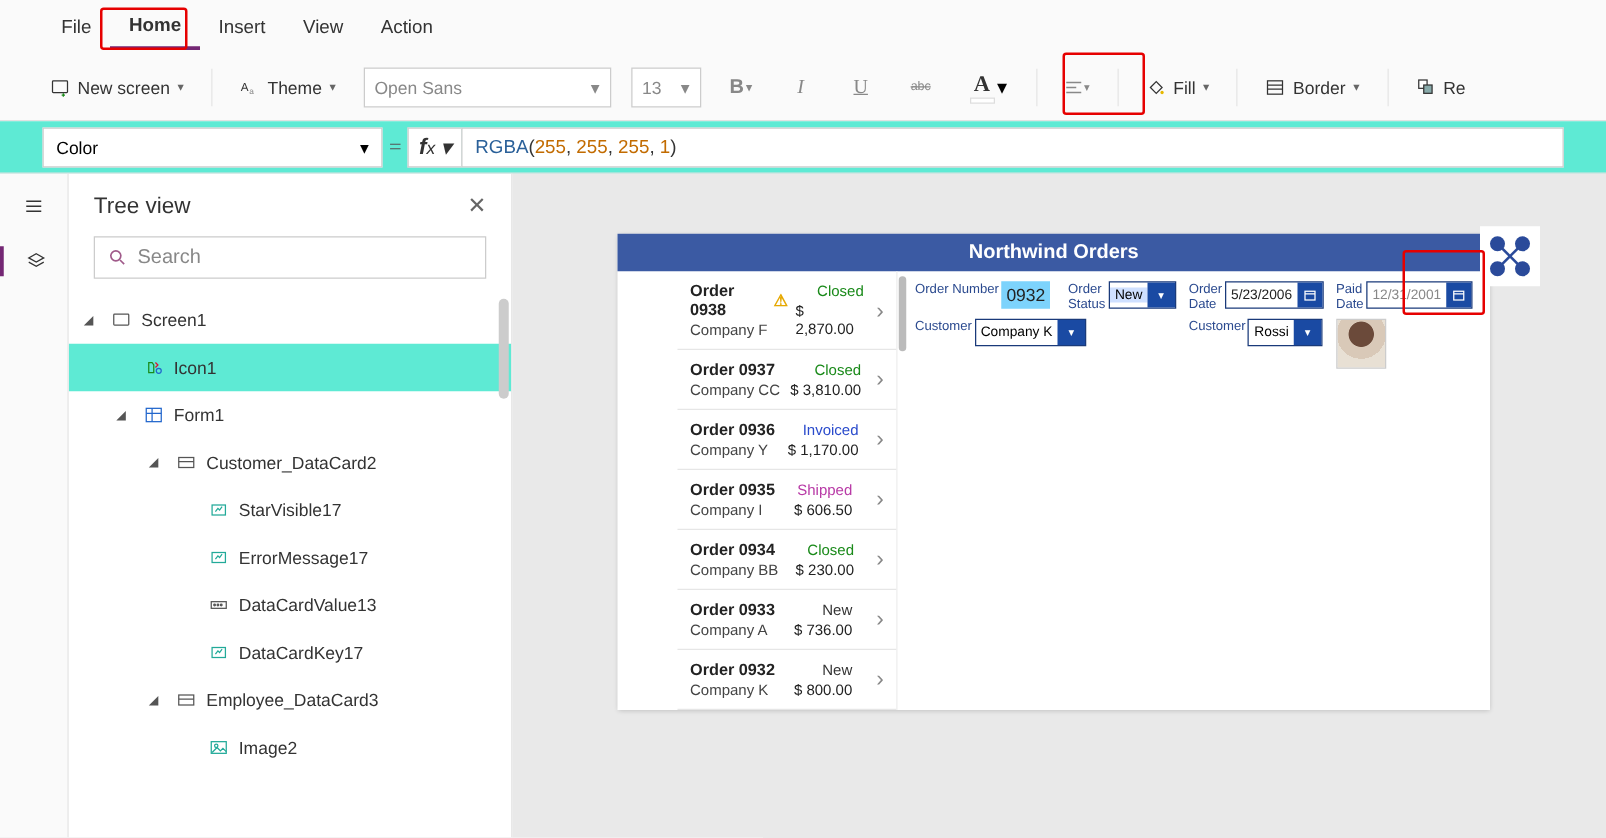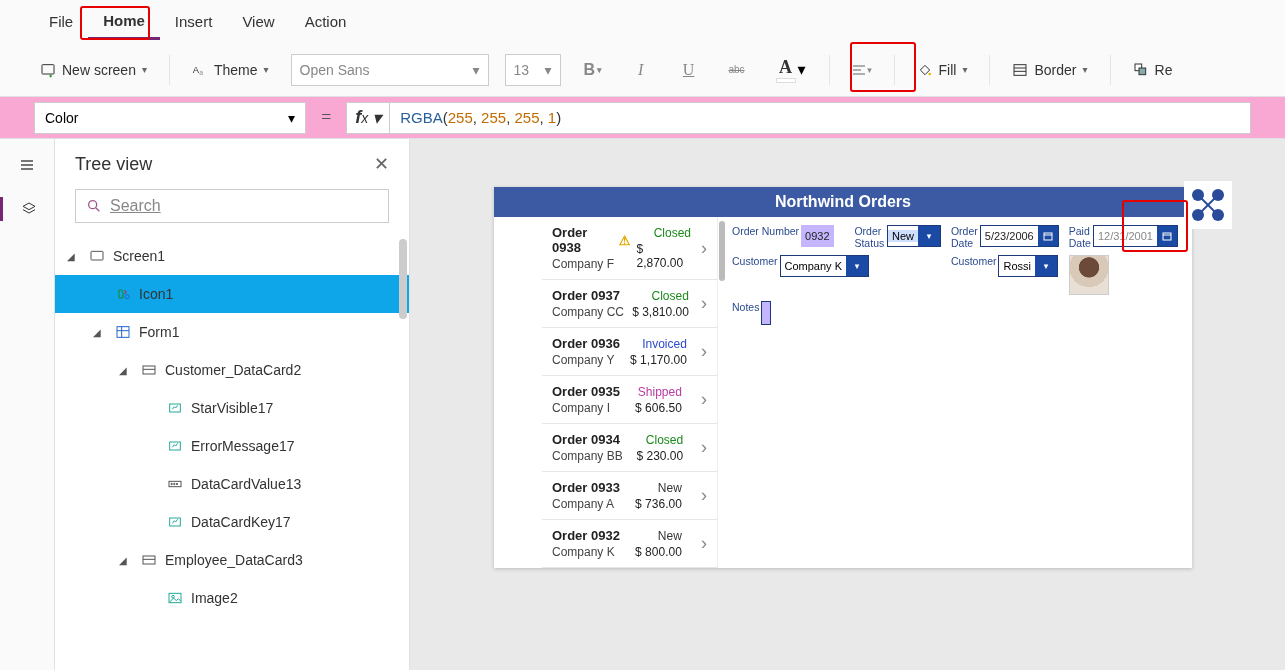--- a/index.html
+++ b/index.html
@@ -25,44 +25,44 @@
 .fontcolor-wrap { width: 44px; height: 36px; display:flex; align-items:center; justify-content:center; }
 .fontcolor { display:flex; flex-direction:column; align-items:center; }
 .fontcolor .A { font-family: Georgia, serif; font-size: 18px; color:#333; font-weight:600; }
 .fontcolor .bar { width: 20px; height: 5px; background: #fff; border:1px solid #ddd; }
 .sep { width: 1px; height: 30px; background: #e5e5e5; }
 
 
 .redbox { position: absolute; border: 2px solid #e60000; border-radius: 3px; pointer-events: none; }
 
 
-.formulabar { height: 42px; display: flex; align-items: center; padding: 6px 34px; gap: 10px; border-bottom: 1px solid #e1e1e1; background:#f9a8d4; }
+.formulabar { height: 42px; display: flex; align-items: center; padding: 6px 34px; border-bottom: 1px solid #e1e1e1; background:#5eead4; }
 .prop-select { width: 272px; height: 32px; border:1px solid #ccc; background:#fff; padding:0 10px; display:flex; align-items:center; justify-content:space-between; font-size:14px; }
 .eq { font-family: Georgia, serif; font-style: italic; font-size:18px; color:#555; padding:0 4px; }
 .fx { font-family: Georgia, serif; font-style: italic; font-size:18px; color:#333; padding:0 8px; display:flex; align-items:center; height:32px; border:1px solid #ccc; border-right:none; background:#fff; }
 .formula-input { flex:1; height:32px; border:1px solid #ccc; background:#fff; padding:0 10px; display:flex; align-items:center; font-family: Consolas, monospace; font-size:15px; }
 .tok-fn { color:#2a6099; }
 .tok-num { color:#c26b00; }
 .tok-pn { color:#333; }
 
 
 .main { display:flex; height: calc(670px - 43px - 54px - 42px); }
 .leftrail { width: 55px; background:#fafafa; border-right:1px solid #e1e1e1; display:flex; flex-direction:column; align-items:center; padding-top:14px; gap:20px; }
 .rail-btn { width:24px; height:24px; display:flex; align-items:center; justify-content:center; cursor:pointer; color:#333; }
 .rail-btn.active { border-left: 3px solid #742774; width:100%; justify-content:center; }
 
 .treepanel { width: 355px; background:#fff; border-right:1px solid #e1e1e1; padding:14px 0; position:relative; }
 .tree-header { display:flex; align-items:center; justify-content:space-between; padding:0 20px 14px 20px; }
 .tree-title { font-size:18px; color:#333; }
 .tree-close { font-size:18px; color:#666; cursor:pointer; }
-.tree-search { margin:0 20px 14px 20px; border:1px solid #ccc; height:34px; display:flex; align-items:center; padding:0 10px; gap:8px; color:#888;text-decoration:underline; }
+.tree-search { margin:0 20px 14px 20px; border:1px solid #ccc; height:34px; display:flex; align-items:center; padding:0 10px; gap:8px; color:#888; }
 .tree-search svg { width:16px; height:16px; }
 .tree-body { overflow-y:auto; height: calc(100% - 80px); }
 .tree-row { display:flex; align-items:center; height:38px; padding-left:12px; gap:6px; font-size:14px; color:#333; cursor:pointer; }
-.tree-row.selected { background:#0ea5e9; }
+.tree-row.selected { background:#5eead4; }
 .tree-row .collapser { width:14px; font-size:10px; color:#555; }
 .tree-row .ticon { width:20px; height:18px; display:flex; align-items:center; justify-content:center; }
 .tree-scroll { position:absolute; right:2px; top:100px; width:8px; height:80px; background:#ccc; border-radius:4px; }
 
 .canvas { flex:1; background:#e9e9e9; position:relative; overflow:hidden; }
 .app-frame { position:absolute; left:84px; top:48px; width:698px; background:#fff; box-shadow:0 1px 4px rgba(0,0,0,0.2); }
 .app-header { background:#3b5aa3; color:#fff; font-weight:700; text-align:center; padding:6px 0; font-size:16px; position:relative; }
 .app-body { display:flex; }
 .order-list { width:224px; border-right:1px solid #eee; position:relative;padding-left:48px; }
 .list-scroll { position:absolute; right:-8px; top:4px; width:6px; height:60px; background:#bbb; border-radius:3px; }
@@ -75,21 +75,21 @@
 .ord-amt { font-size:12px; color:#222; }
 .chevright { color:#888; font-size:18px; padding-left:4px; }
 .st-closed { color:#1a8a1a; }
 .st-invoiced { color:#2a4bcc; }
 .st-shipped { color:#b83aa6; }
 .st-new { color:#333; }
 
 .detail { flex:1; padding:8px 14px; display:grid; grid-template-columns: 1.3fr 1fr 1fr 1fr; gap:6px 10px; grid-auto-rows:min-content; font-size:11px; position:relative; }
 .field { display:flex; flex-direction:row; gap:2px; }
 .field label { color:#2b4a8f; font-size:10.5px; }
-.txtbox { border:1px solid #1a3a7a; height:22px; padding:0 4px; display:flex; align-items:center; background:#c4b5fd; font-size:11px; color:#222;text-align:center; }
+.txtbox { border:1px solid #1a3a7a; height:22px; padding:0 4px; display:flex; align-items:center; background:#7dd3fc; font-size:14px; color:#222;text-align:center; }
 .txtbox.nb { border:none; }
 .selbox { border:1px solid #1a3a7a; height:22px; display:flex; align-items:center; justify-content:space-between; background:#fff; font-size:11px; }
 .selbox .val { padding:0 4px; }
 .selbox .cap { width:22px; height:100%; background:#1a4aa3; color:#fff; display:flex; align-items:center; justify-content:center; font-size:9px; }
 .selbox.hl .val { background:#cfe0ff; }
 .datebox { border:1px solid #1a3a7a; height:22px; display:flex; align-items:center; justify-content:space-between; background:#fff; font-size:11px; }
 .datebox .val { padding:0 4px; color:#222; }
 .datebox.ph .val { color:#888; }
 .datebox .cal { width:20px; height:100%; background:#1a4aa3; display:flex; align-items:center; justify-content:center; }
 .full { grid-column: 1 / -1; }
@@ -497,24 +497,20 @@
             <label>Customer</label>
             <div class="selbox">
               <span class="val">Rossi</span>
               <span class="cap">▾</span>
             </div>
           </div>
           <div class="field" style="align-items:flex-start;">
             <div class="avatar"></div>
           </div>
 
-          <div class="field full">
-            <label>Notes</label>
-            <div class="txtbox" style="height:24px;"></div>
-          </div>
         </div>
       </div>
     </div>
   </div>
 </div>
 
 <div class="redbox" style="left:80px; top:6px; width:70px; height:34px;"></div>
 <div class="redbox" style="left:850px; top:42px; width:66px; height:50px;"></div>
 <div class="redbox" style="left:1122px; top:200px; width:66px; height:52px;"></div>
 

